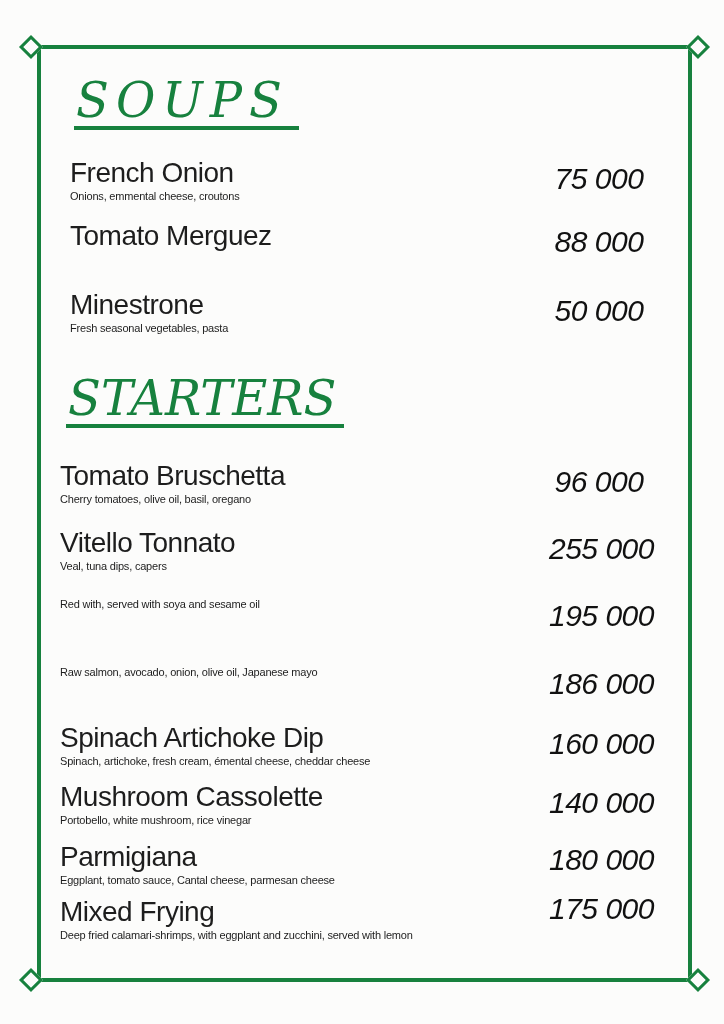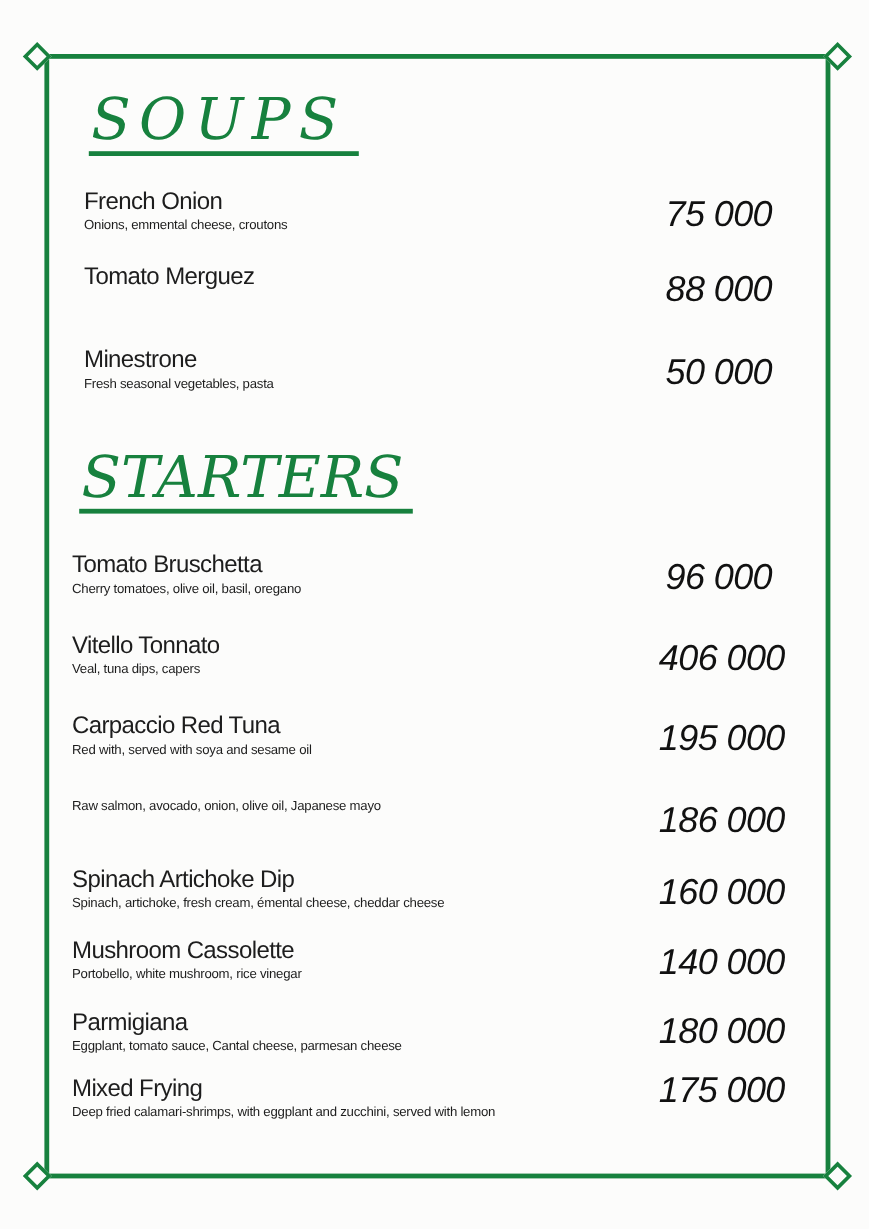--- a/index.html
+++ b/index.html
@@ -47,21 +47,21 @@
   }
   .t-soups{left:70px;top:72px;letter-spacing:7px;padding:0 10px 2px 2px;}
   .t-starters{left:62px;top:370px;letter-spacing:0px;padding:0 8px 2px 2px;}
   
   .menu-item{
     position:absolute;
     left:60px;right:75px;
   }
   .menu-item.indent{left:70px;}
   .item-name{
-    font-size:20px;
+    font-size:28px;
     letter-spacing:-0.5px;
     line-height:1.05;
     color:var(--ink);
   }
   .item-desc{
     font-size:11px;
     letter-spacing:-0.2px;
     margin-top:3px;
     color:var(--ink);
     white-space:nowrap;
@@ -114,25 +114,24 @@
 
   <div class="menu-item" style="top:461px">
     <div class="item-name">Tomato Bruschetta</div>
     <div class="item-desc">Cherry tomatoes, olive oil, basil, oregano</div>
     <div class="item-price">96 000</div>
   </div>
 
   <div class="menu-item" style="top:528px">
     <div class="item-name">Vitello Tonnato</div>
     <div class="item-desc">Veal, tuna dips, capers</div>
-    <div class="item-price">406 000</div>
+    <div class="item-price">255 000</div>
   </div>
 
   <div class="menu-item" style="top:595px">
-    <div class="item-name">Carpaccio Red Tuna</div>
     <div class="item-desc">Red with, served with soya and sesame oil</div>
     <div class="item-price">195 000</div>
   </div>
 
   <div class="menu-item" style="top:663px">
     <div class="item-desc">Raw salmon, avocado, onion, olive oil, Japanese mayo</div>
     <div class="item-price">186 000</div>
   </div>
 
   <div class="menu-item" style="top:723px">

